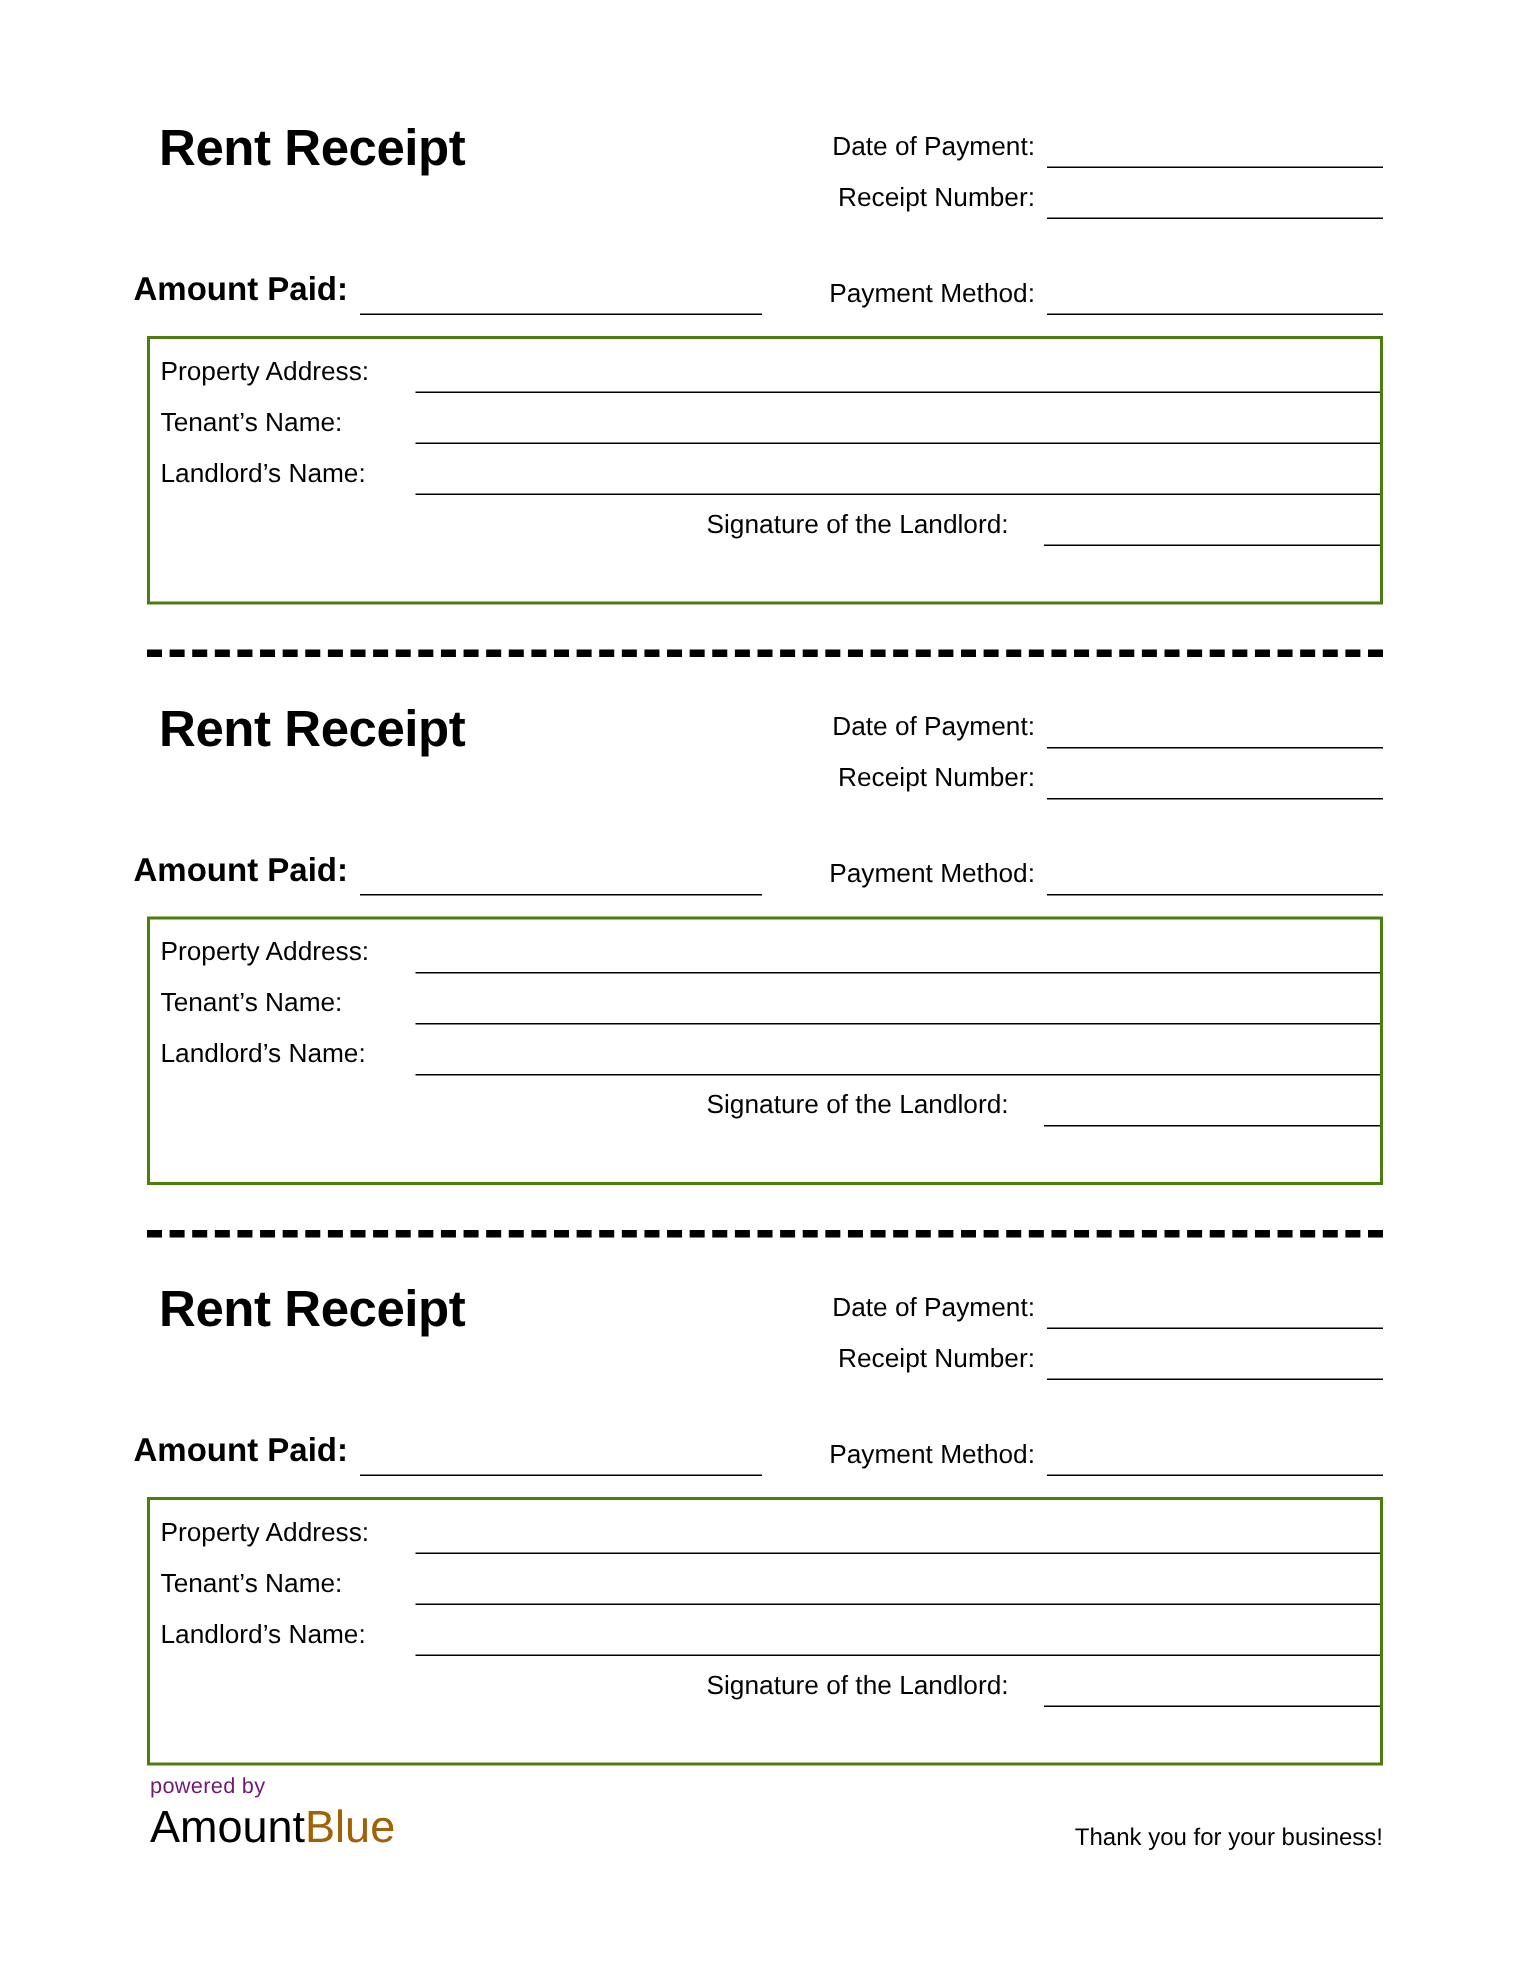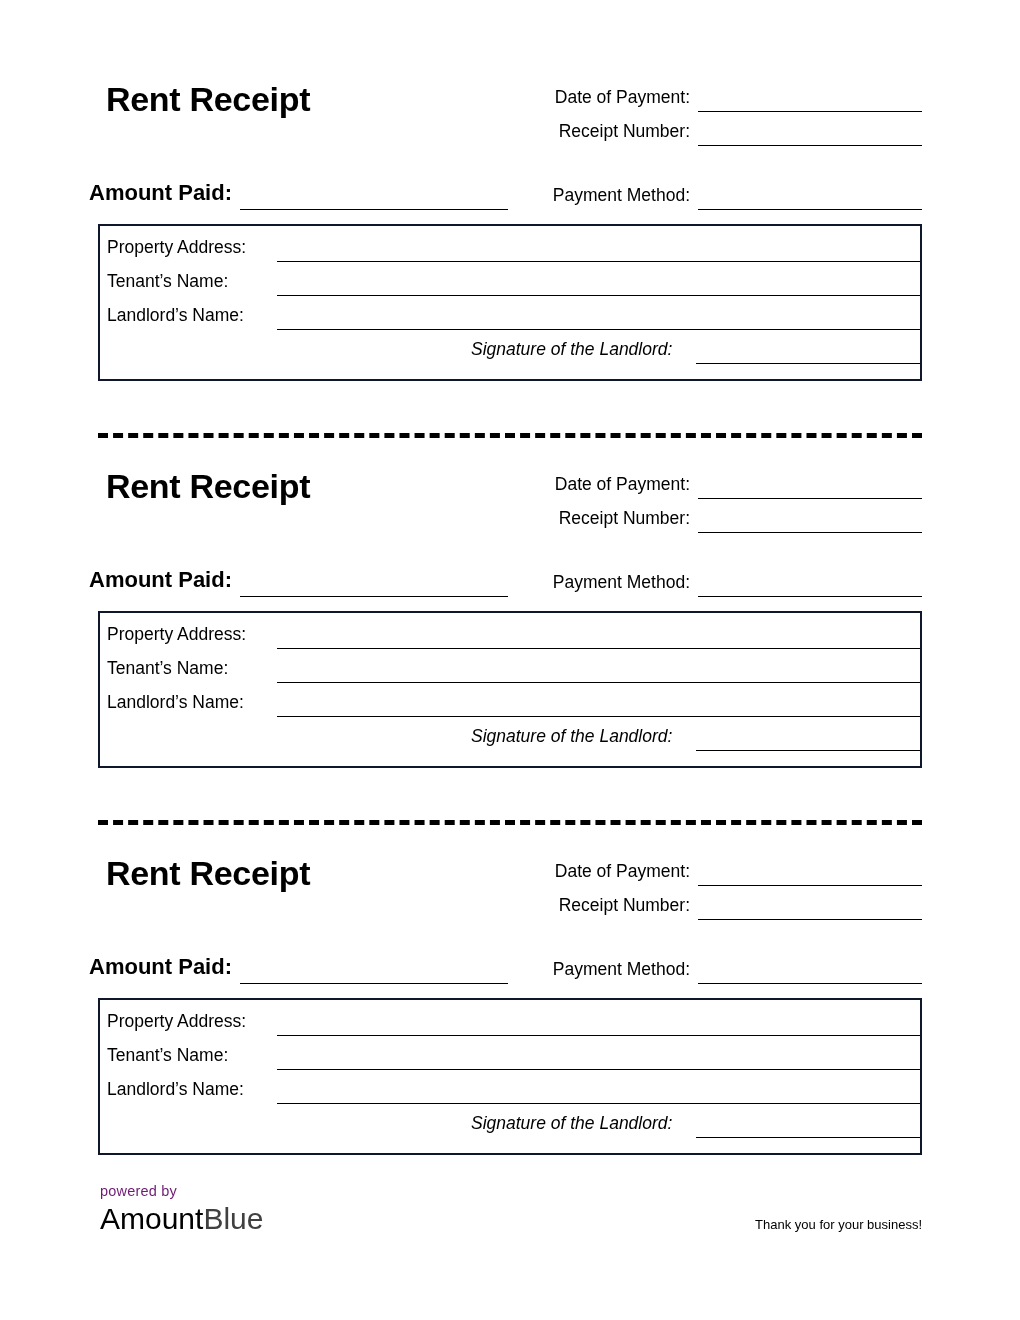--- a/index.html
+++ b/index.html
@@ -76,22 +76,22 @@
   
   .fld-method { left: 600px; width: 224px; top: 112px; }
 
   
   .fld-amount { left: 142px; width: 268px; top: 112px; }
   .fld-amount .lbl { font-weight: bold; font-size: 22px; margin-left: 28px; }
 
   
   .rc-box {
     position: relative;
-    border: 2px solid #0f172a;
-    height: 157px;
+    border: 2px solid #4d7c0f;
+    height: 179px;
     box-sizing: border-box;
   }
 
   .brow {
     position: absolute;
     left: 0;
     right: 0;
     height: 34px;
   }
   .brow .blbl {
@@ -117,21 +117,20 @@
   .brow-land .brule { left: 177px; }
 
   .brow-sig  { top: 104px; }
   .brow-sig .slbl {
     position: absolute;
     left: 371px;
     bottom: 6px;
     font-size: 17.5px;
     line-height: 1;
     white-space: nowrap;
-    font-style: italic;
   }
   .brow-sig .brule { left: 596px; }
 
   
   .cutline {
     position: absolute;
     left: 98px;
     width: 824px;
     height: 0;
     border-top: 5px dashed #000000;
@@ -150,27 +149,27 @@
     letter-spacing: 0.2px;
     line-height: 1;
     margin-bottom: 5px;
   }
   .brand {
     font-size: 30px;
     line-height: 1;
     white-space: nowrap;
   }
   .brand .b-general { color: #000000; }
-  .brand .b-blue    { color: #404040; }
+  .brand .b-blue    { color: #a16207; }
 
   .thanks {
     position: absolute;
     right: 98px;
     top: 1218px;
-    font-size: 13px;
+    font-size: 16px;
     line-height: 1;
     white-space: nowrap;
   }
 </style>
 </head>
 <body>
 
 <div class="page">
 
   <div class="receipt" style="top:64px;">

